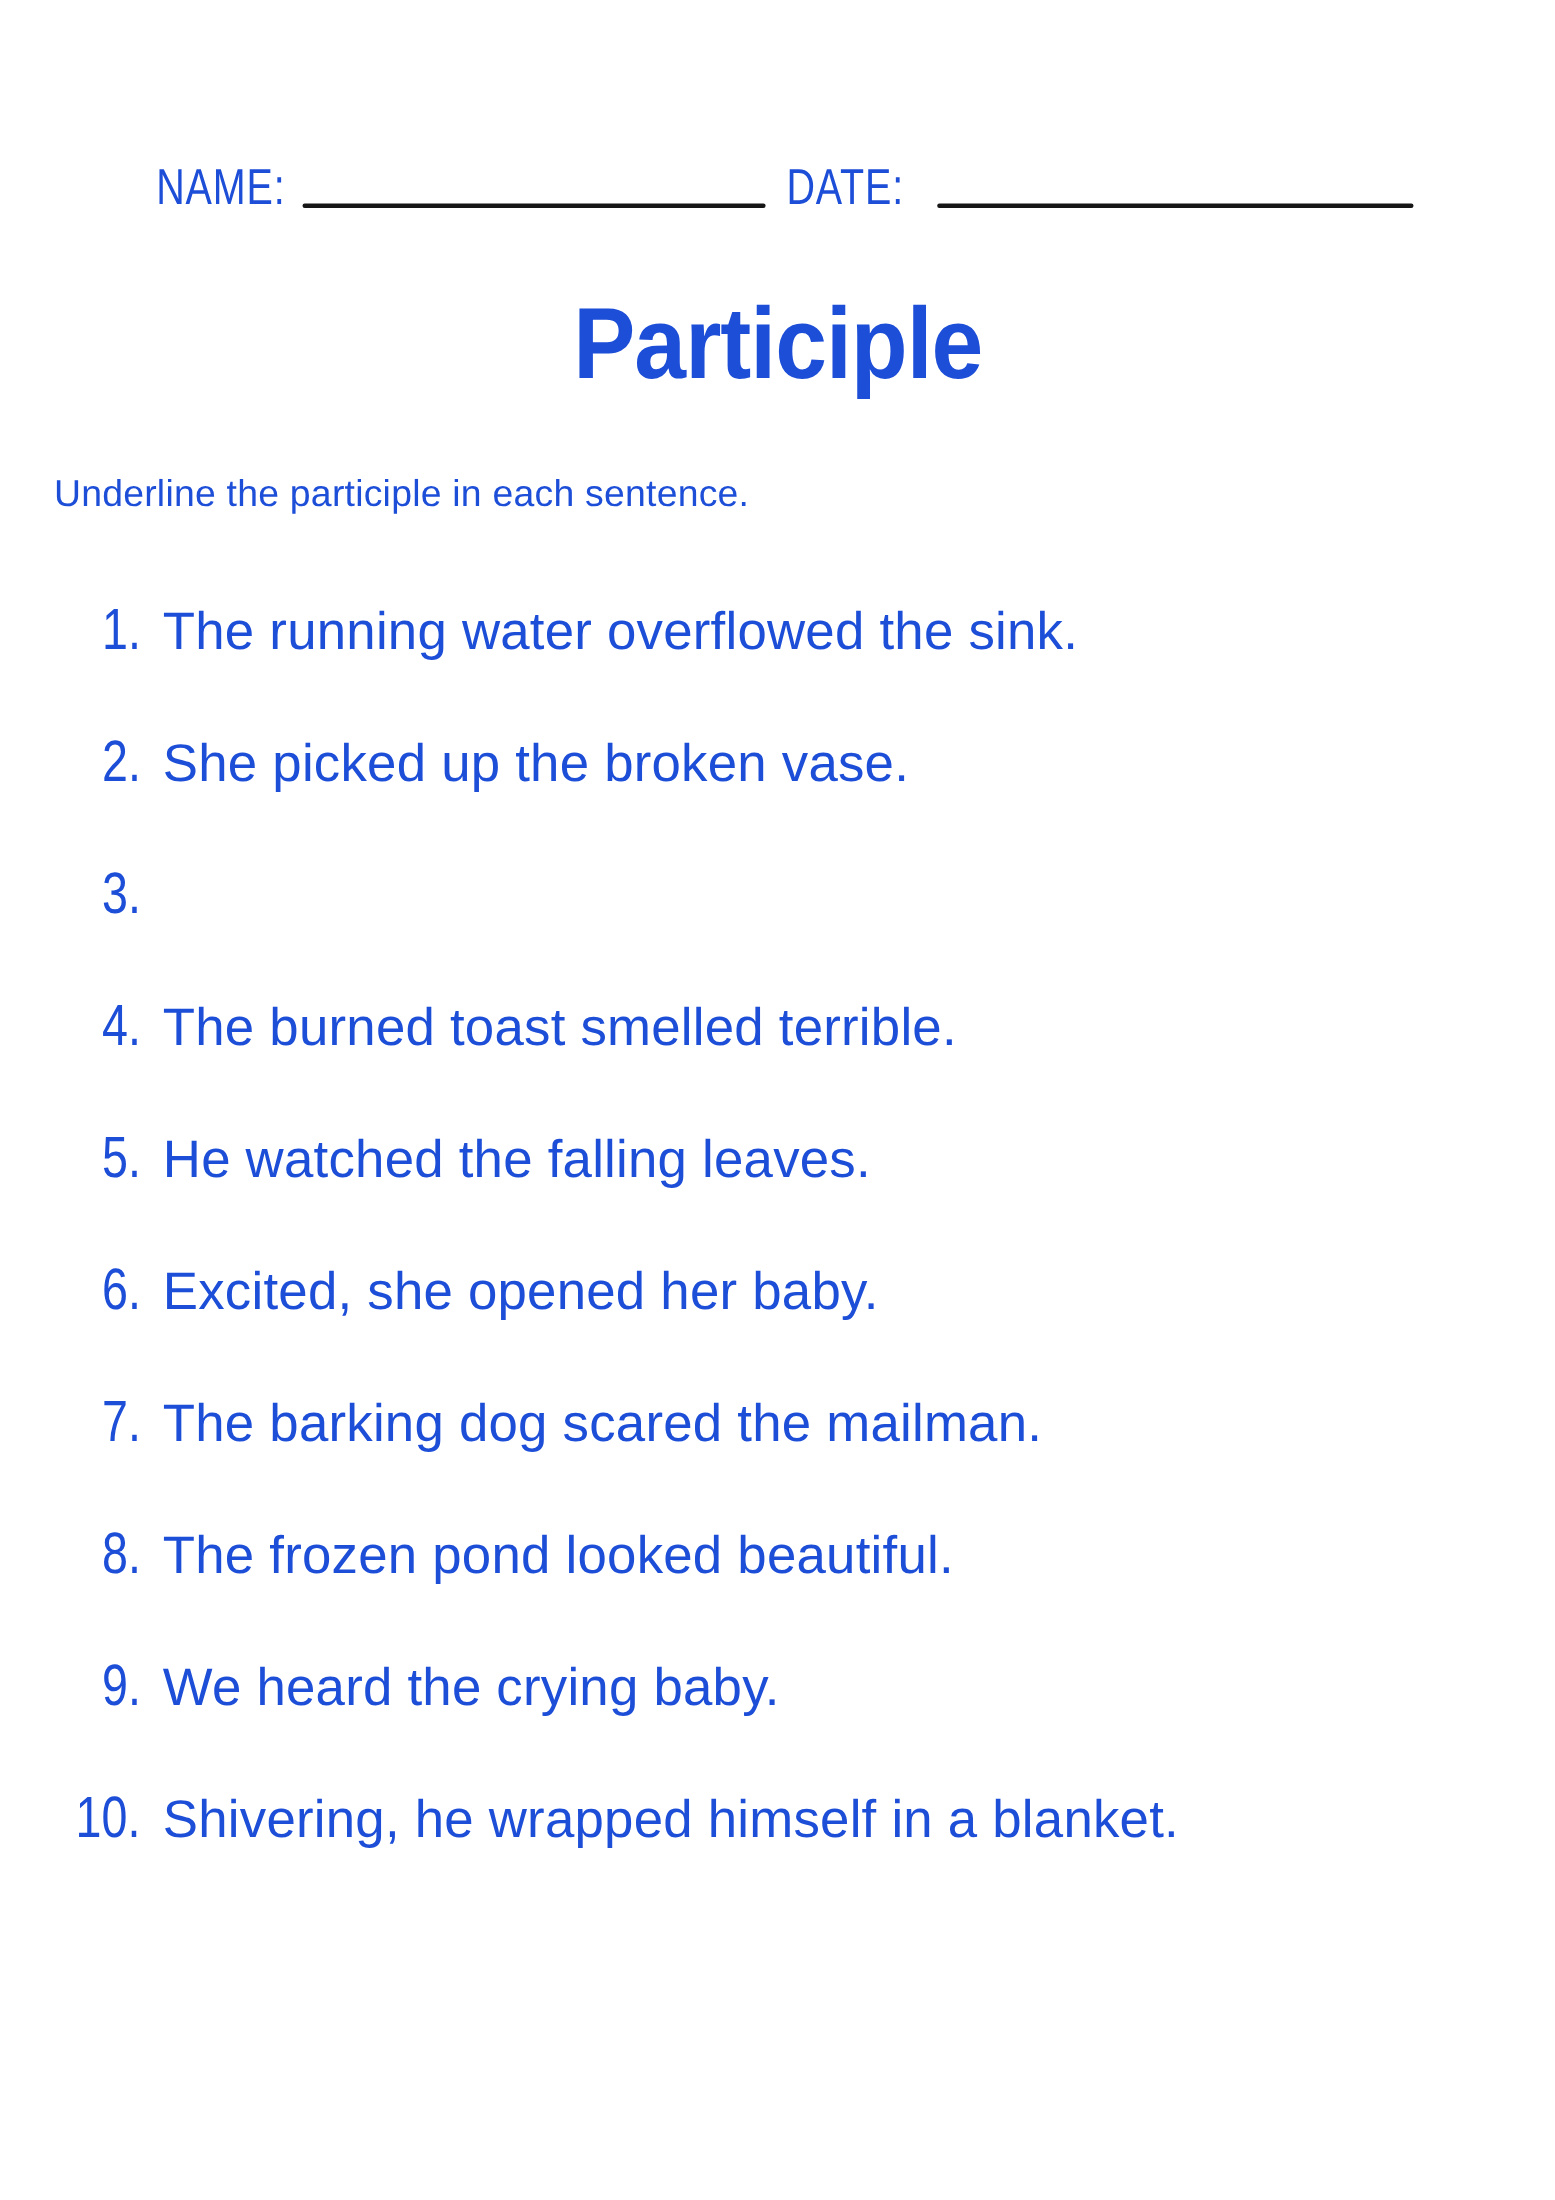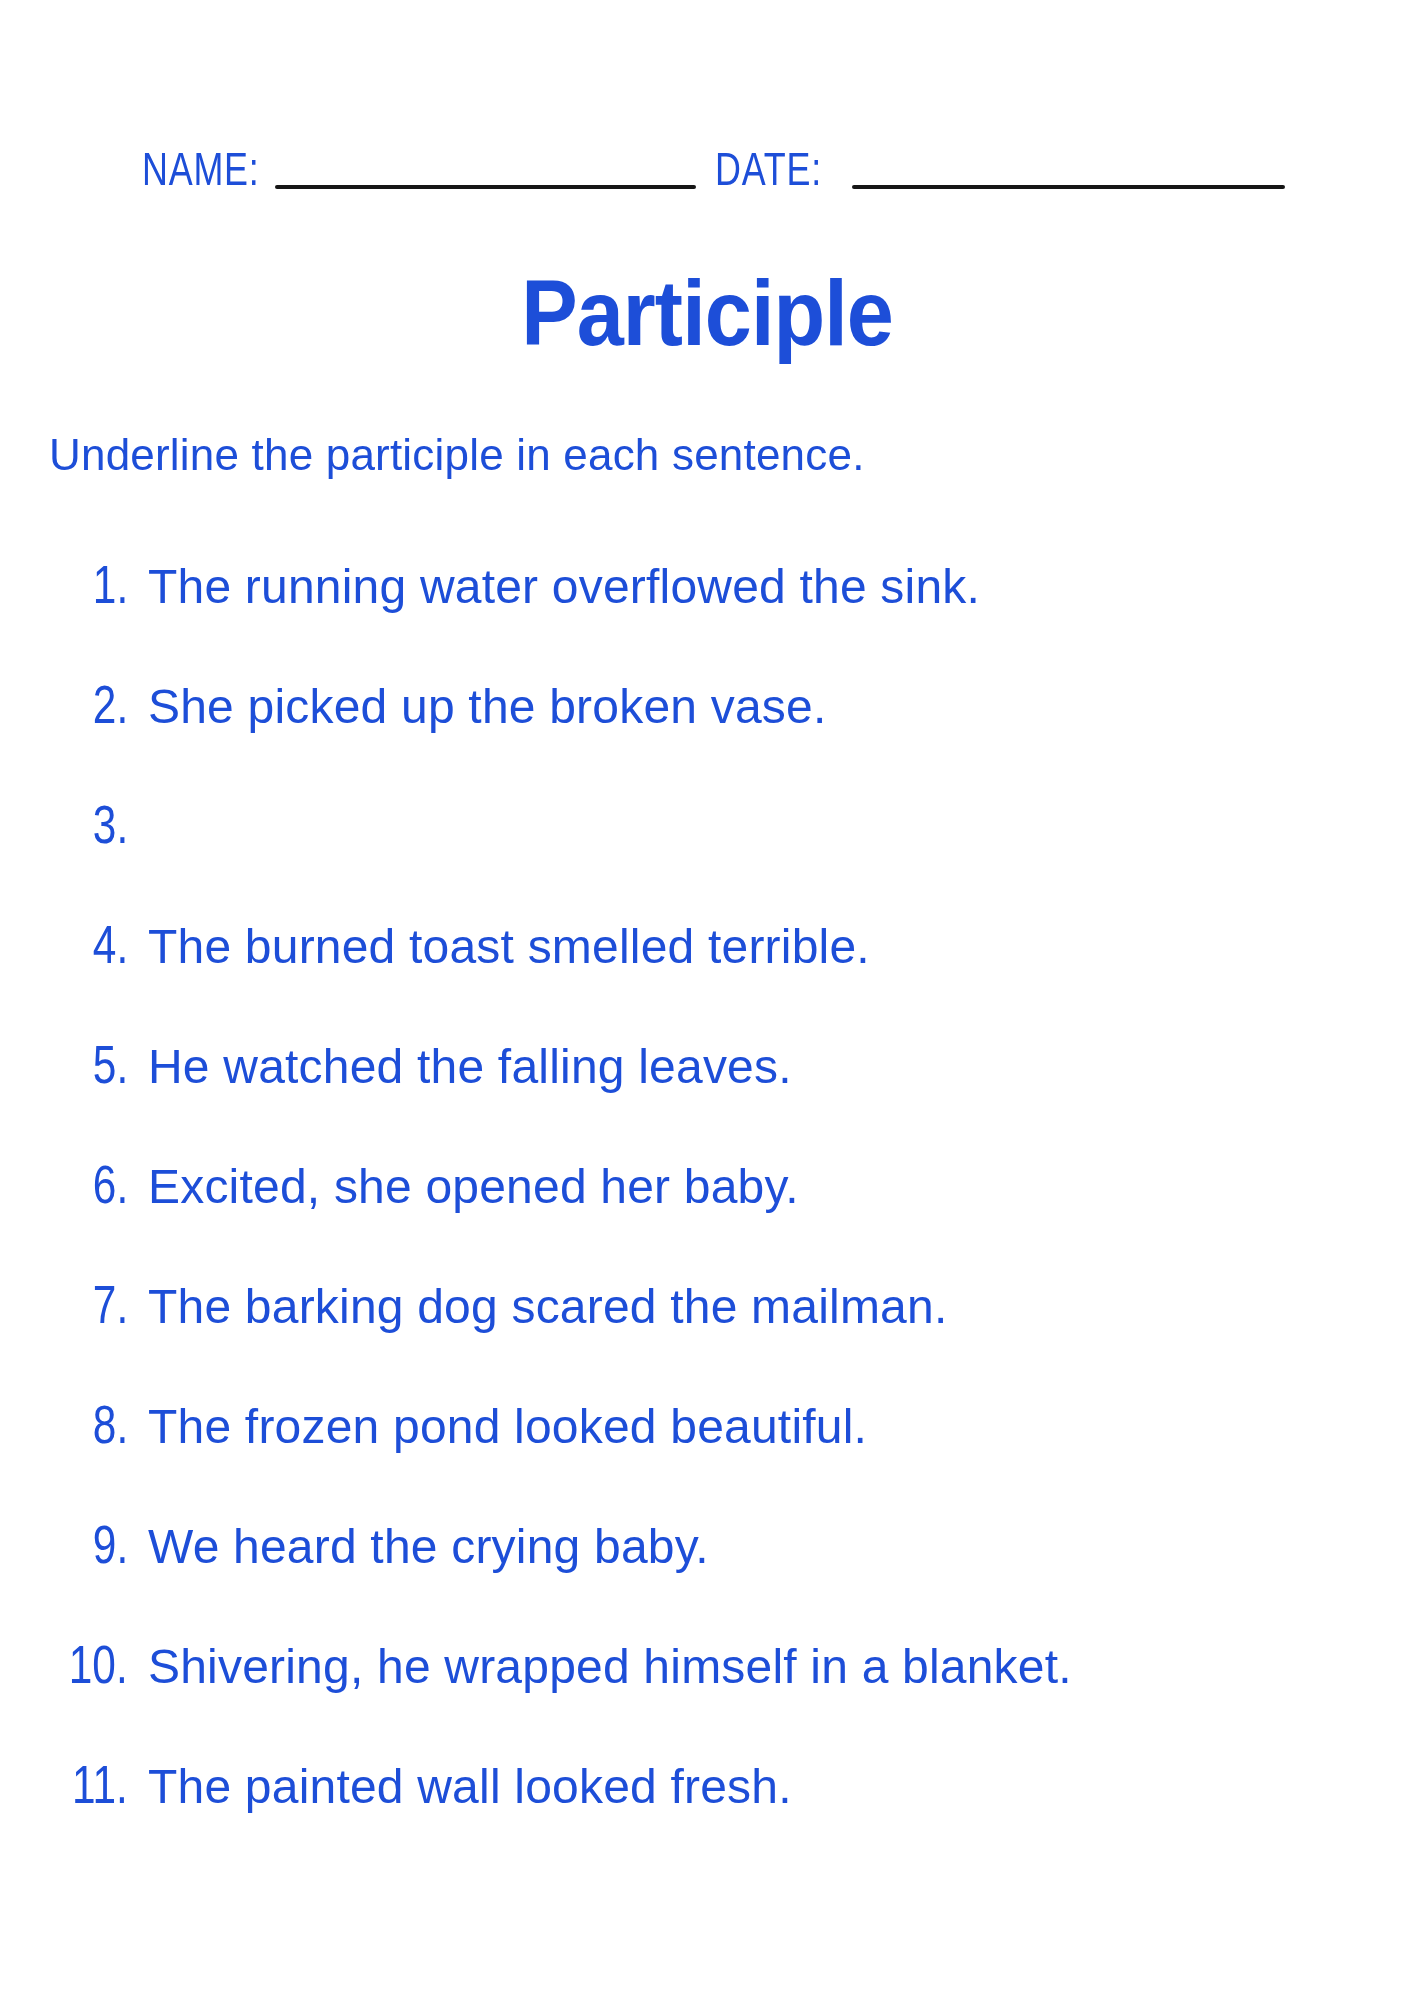--- a/index.html
+++ b/index.html
@@ -51,21 +51,21 @@
     line-height:1;
     letter-spacing:-1px;
     transform:scaleX(0.92);
     transform-origin:center bottom;
     white-space:nowrap;
   }
 
   
   .instruction {
     margin:70px 40px 0 49px;
-    font-size:44px;
+    font-size:34px;
     font-weight:300;
     line-height:1.2;
     letter-spacing:0.2px;
   }
 
   
   .sentence-list { margin-top:73px; list-style:none; }
   .row {
     display:flex;
     align-items:baseline;
@@ -150,19 +150,15 @@
       <div class="sentence">The frozen pond looked beautiful.</div>
     </li>
     <li class="row">
       <div class="num"><span>9.</span></div>
       <div class="sentence">We heard the crying baby.</div>
     </li>
     <li class="row">
       <div class="num"><span>10.</span></div>
       <div class="sentence">Shivering, he wrapped himself in a blanket.</div>
     </li>
-    <li class="row">
-      <div class="num"><span>11.</span></div>
-      <div class="sentence">The painted wall looked fresh.</div>
-    </li>
   </ol>
 
 </div>
 
 </body></html>

